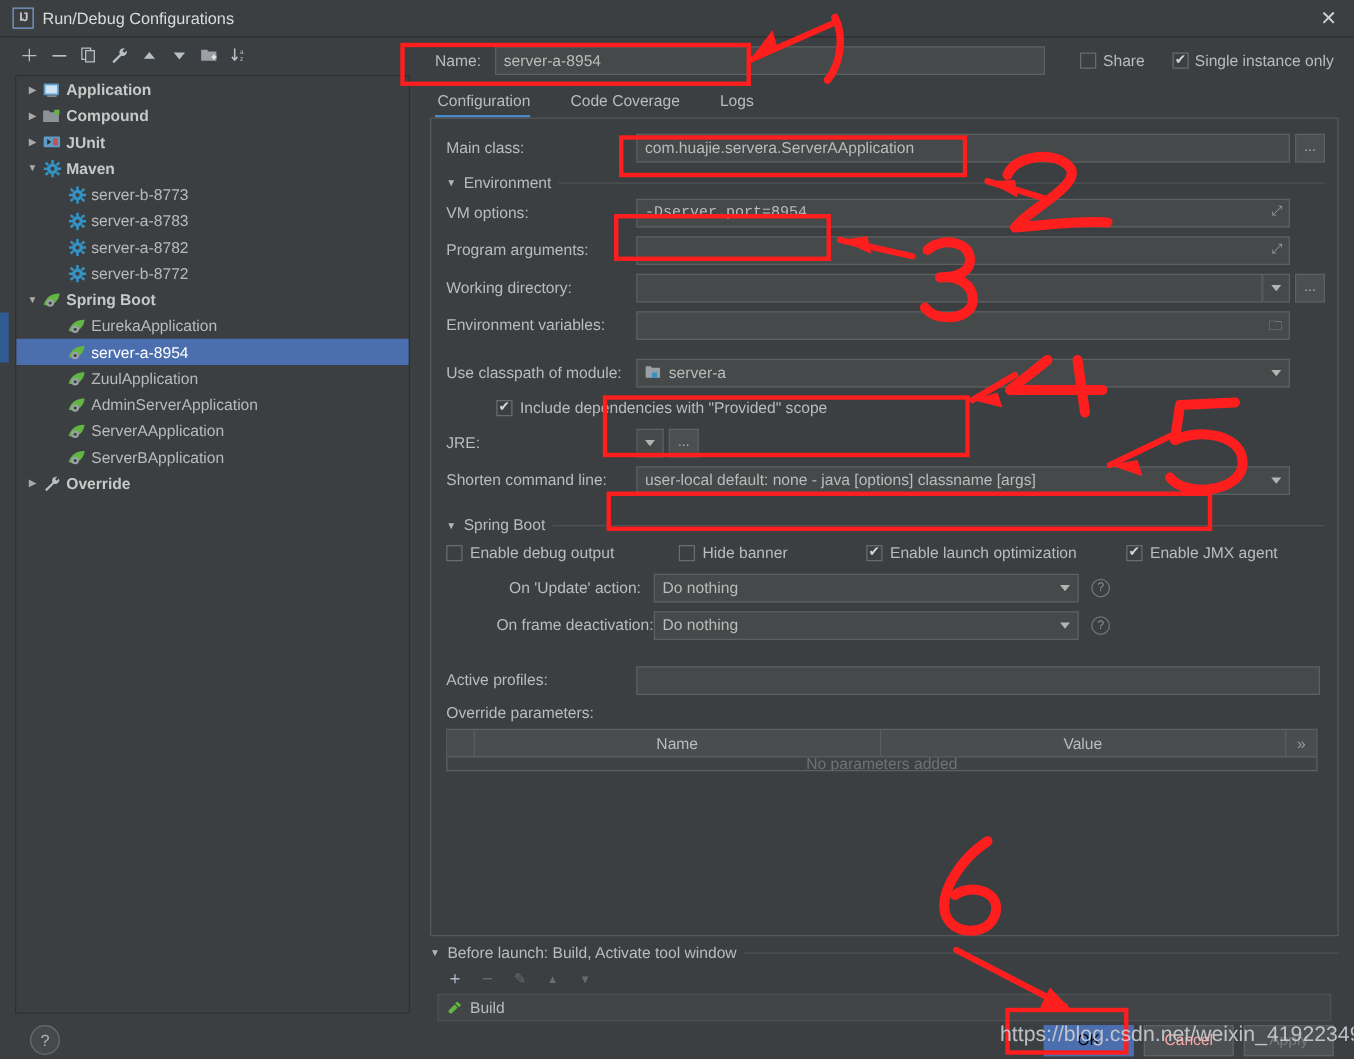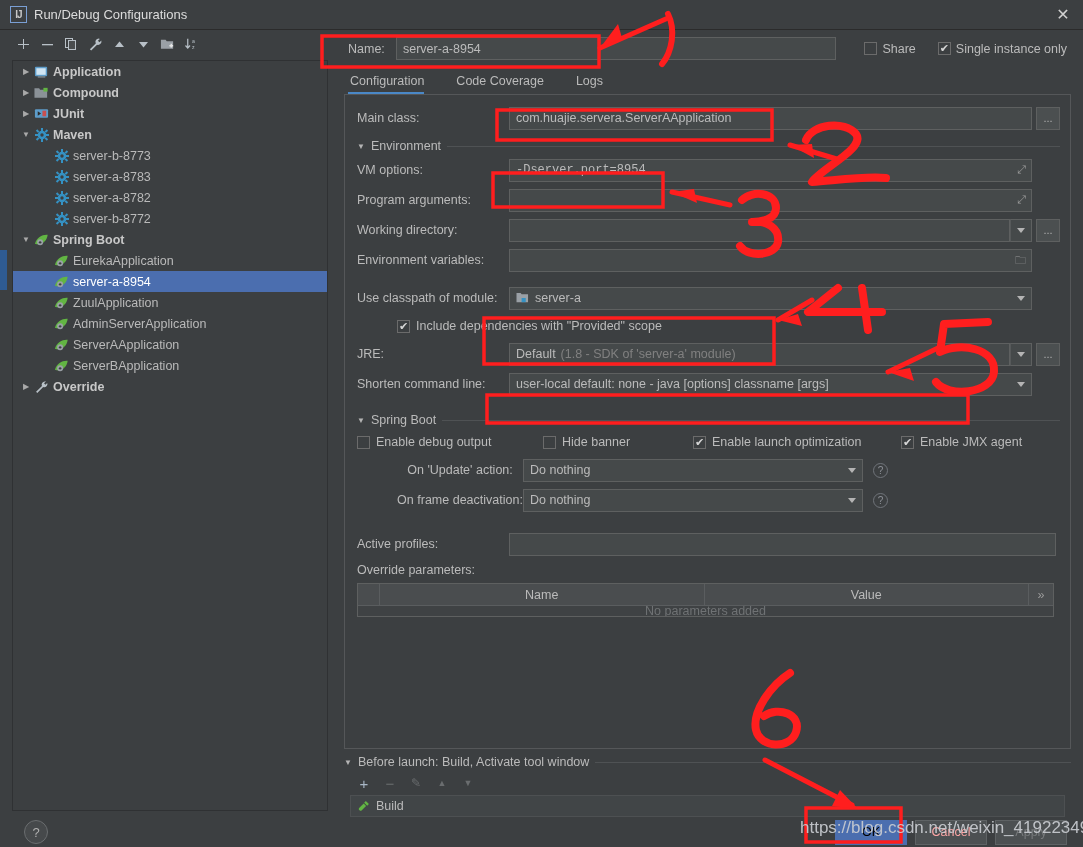--- a/index.html
+++ b/index.html
@@ -565,24 +565,20 @@
 
         <div class="chk-row">
           <div class="inline-chk">
             <span class="cbox on"></span>
             <span>Include dependencies with "Provided" scope</span>
           </div>
         </div>
 
         <div class="row">
           <div class="lbl">JRE:</div>
-          <div class="field-box">
-            <span>Default</span>
-            <span class="dim" style="margin-left:5px">(1.8 - SDK of 'server-a' module)</span>
-          </div>
           <div class="drop-arrow">
               <span class="caret"></span>
             </div>
           <div class="sq-btn">...</div>
         </div>
 
         <div class="row">
           <div class="lbl">Shorten command line:</div>
           <div class="field-box">
             <span>user-local default: none - java [options] classname [args]</span>

